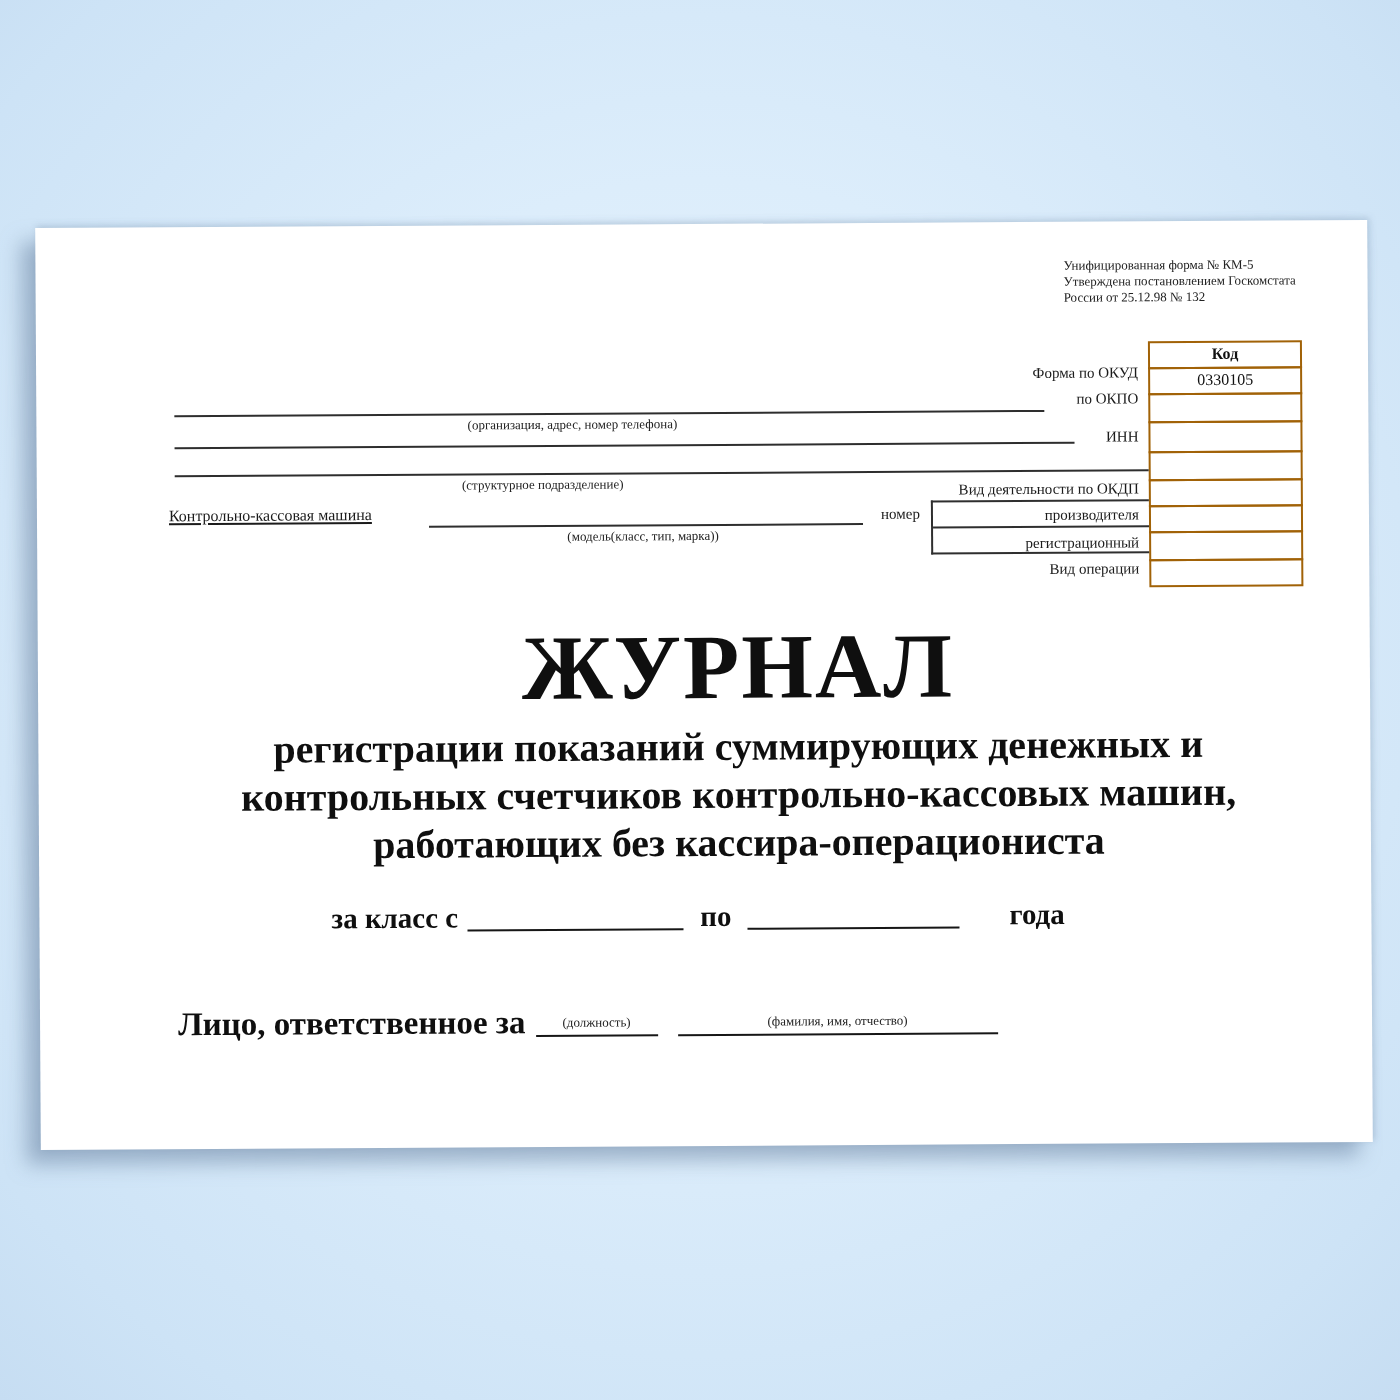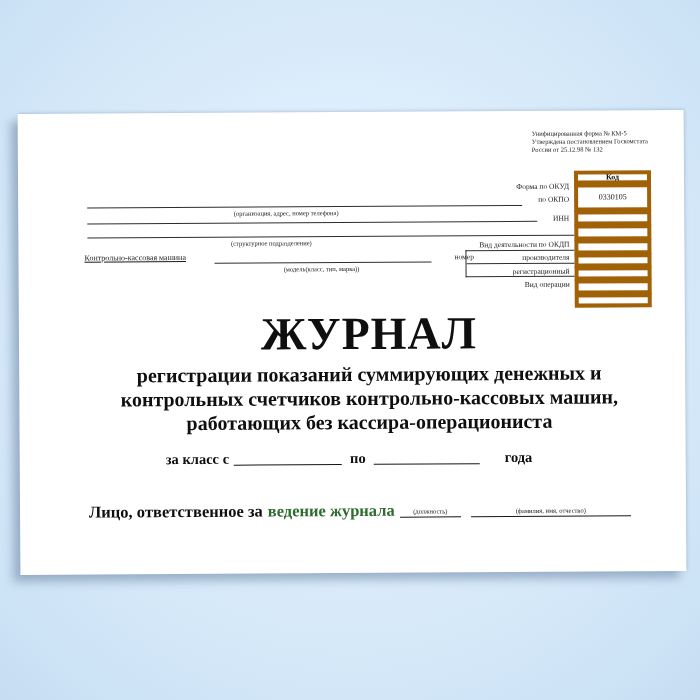--- a/index.html
+++ b/index.html
@@ -15,21 +15,21 @@
   }
   .abs{position:absolute;}
   .tiny{font-size:6.5px;line-height:8px;color:#222;}
   .small{font-size:7.5px;line-height:9px;color:#1b1b1b;}
   .rt{text-align:right;}
   .ct{text-align:center;}
   .rule{border-top:1px solid #2e2e2e;height:0;}
   
   #codebox{position:absolute;left:556px;top:60px;width:77px;}
   #codebox .cell{
-    box-sizing:border-box;border:4px solid #a16207;margin-top:-1px;
+    box-sizing:border-box;border:1px solid #a16207;margin-top:-1px;
     font-size:8px;line-height:10px;text-align:center;color:#111;
     display:flex;align-items:center;justify-content:center;
   }
   #codebox .cell:first-child{margin-top:0;}
   
   #num-bracket{
     position:absolute;left:447px;top:139px;width:109px;height:27px;
     box-sizing:border-box;border:1px solid #2f2f2f;border-right:none;
   }
   #num-bracket .half{box-sizing:border-box;height:13px;border-bottom:1px solid #2f2f2f;}
@@ -55,39 +55,39 @@
   <div id="sheet">
 
     <div class="abs tiny" style="left:514px;top:19px;width:145px;">
       <div>Унифицированная форма № КМ-5</div>
       <div>Утверждена постановлением Госкомстата</div>
       <div>России от 25.12.98 № 132</div>
     </div>
 
     <div id="codebox">
       <div class="cell" style="height:14px;font-weight:bold;">Код</div>
-      <div class="cell" style="height:28px;">0330105</div>
+      <div class="cell" style="height:14px;">0330105</div>
       <div class="cell" style="height:15px;"></div>
       <div class="cell" style="height:16px;"></div>
       <div class="cell" style="height:15px;"></div>
       <div class="cell" style="height:14px;"></div>
       <div class="cell" style="height:14px;"></div>
       <div class="cell" style="height:15px;"></div>
       <div class="cell" style="height:14px;"></div>
     </div>
 
     <div class="abs small rt" style="left:340px;top:71px;width:211px;">Форма по ОКУД</div>
     <div class="abs small rt" style="left:340px;top:84px;width:211px;">по ОКПО</div>
     <div class="abs small rt" style="left:340px;top:103px;width:211px;">ИНН</div>
     <div class="abs small rt" style="left:340px;top:129px;width:211px;">Вид деятельности по ОКДП</div>
     <div class="abs small rt" style="left:340px;top:142px;width:211px;">производителя</div>
     <div class="abs small rt" style="left:340px;top:156px;width:211px;">регистрационный</div>
     <div class="abs small rt" style="left:340px;top:169px;width:211px;">Вид операции</div>
 
-    <div class="abs small" style="left:436px;top:141px;">номер</div>
+    <div class="abs small" style="left:422px;top:141px;">номер</div>
     <div id="num-bracket">
         <div class="half"></div>
       </div>
 
     <div class="abs rule" style="left:69px;top:94px;width:435px;"></div>
     <div class="abs tiny ct" style="left:118px;top:97px;width:300px;">(организация, адрес, номер телефона)</div>
     <div class="abs rule" style="left:69px;top:110px;width:450px;"></div>
     <div class="abs rule" style="left:69px;top:124px;width:487px;"></div>
     <div class="abs tiny ct" style="left:103px;top:127px;width:300px;">(структурное подразделение)</div>
 
@@ -107,21 +107,20 @@
     <div class="abs formline" id="period-line">
       <span>за класс с</span>
       <span class="u" style="width:108px;margin-left:5px;"></span>
       <span style="margin-left:8px;">по</span>
       <span class="u" style="width:106px;margin-left:8px;"></span>
       <span style="margin-left:25px;">года</span>
     </div>
 
     <div class="abs formline" id="resp-line">
       <span>Лицо, ответственное за</span>
-      <span class="green" style="margin-left:5px;">ведение журнала</span>
       <span class="u" style="width:61px;margin-left:5px;">
         <span class="cap">(должность)</span>
       </span>
       <span class="u" style="width:160px;margin-left:10px;">
         <span class="cap">(фамилия, имя, отчество)</span>
       </span>
     </div>
 
   </div>
 </div>

